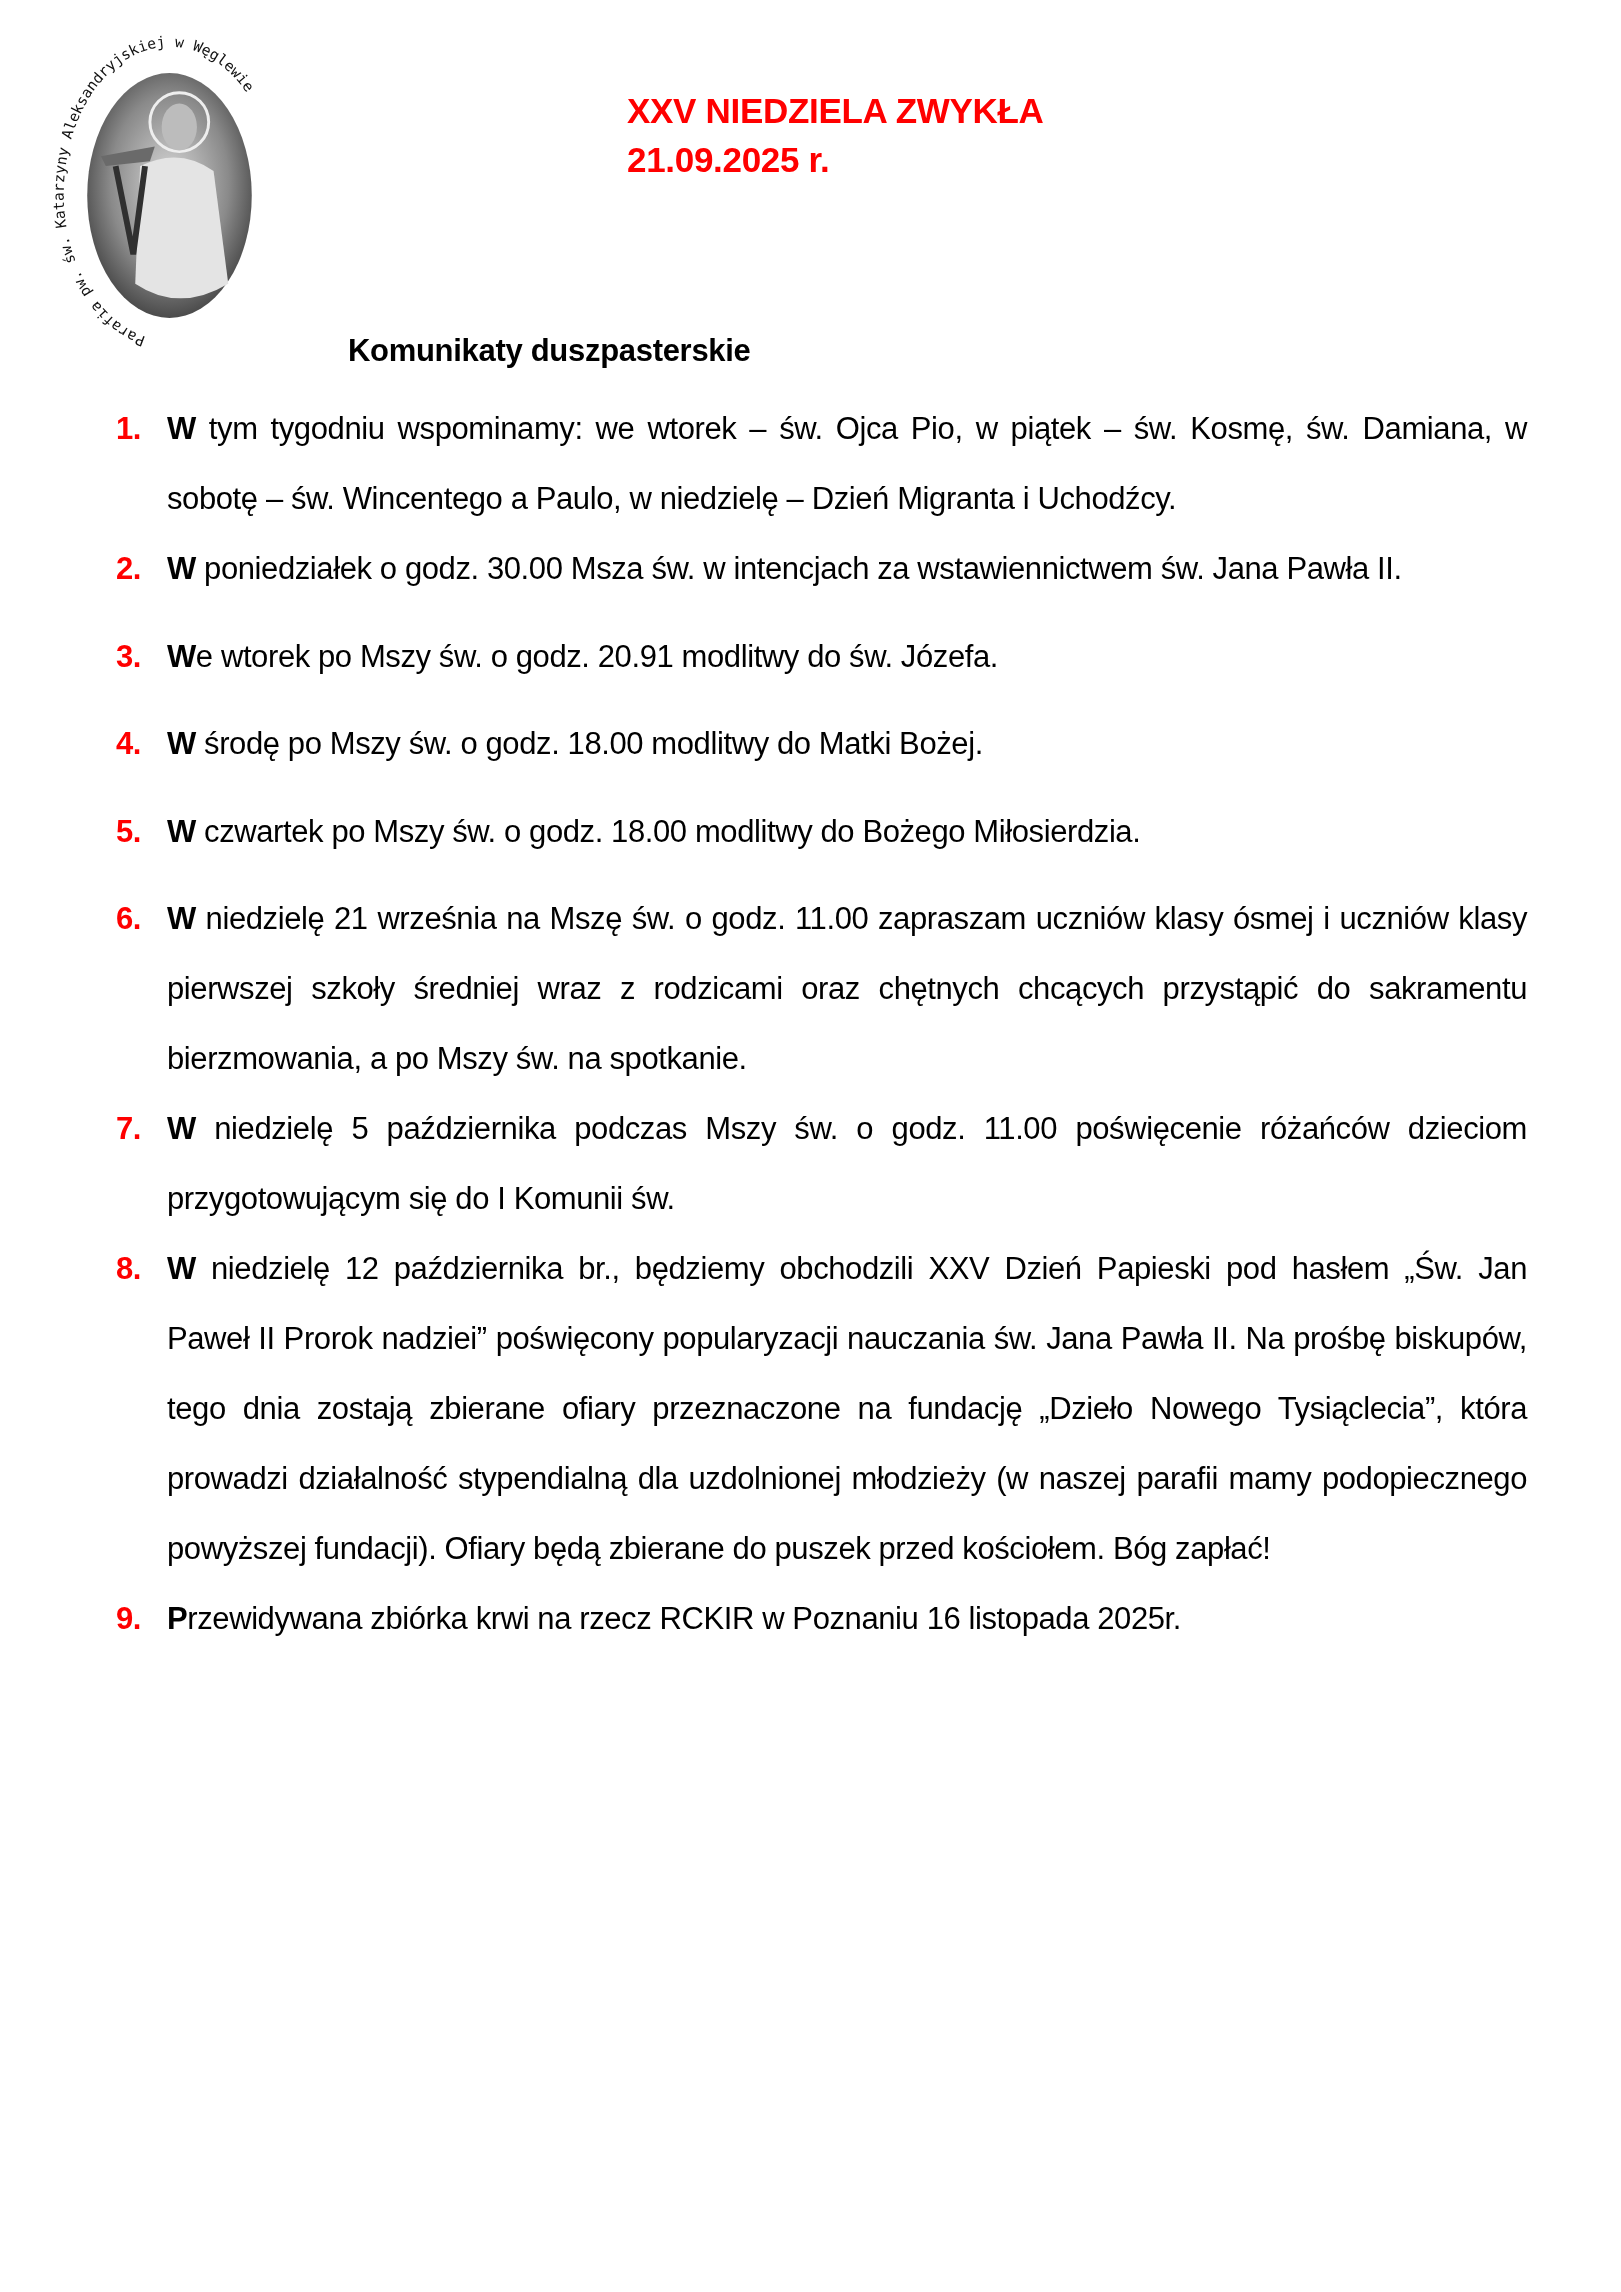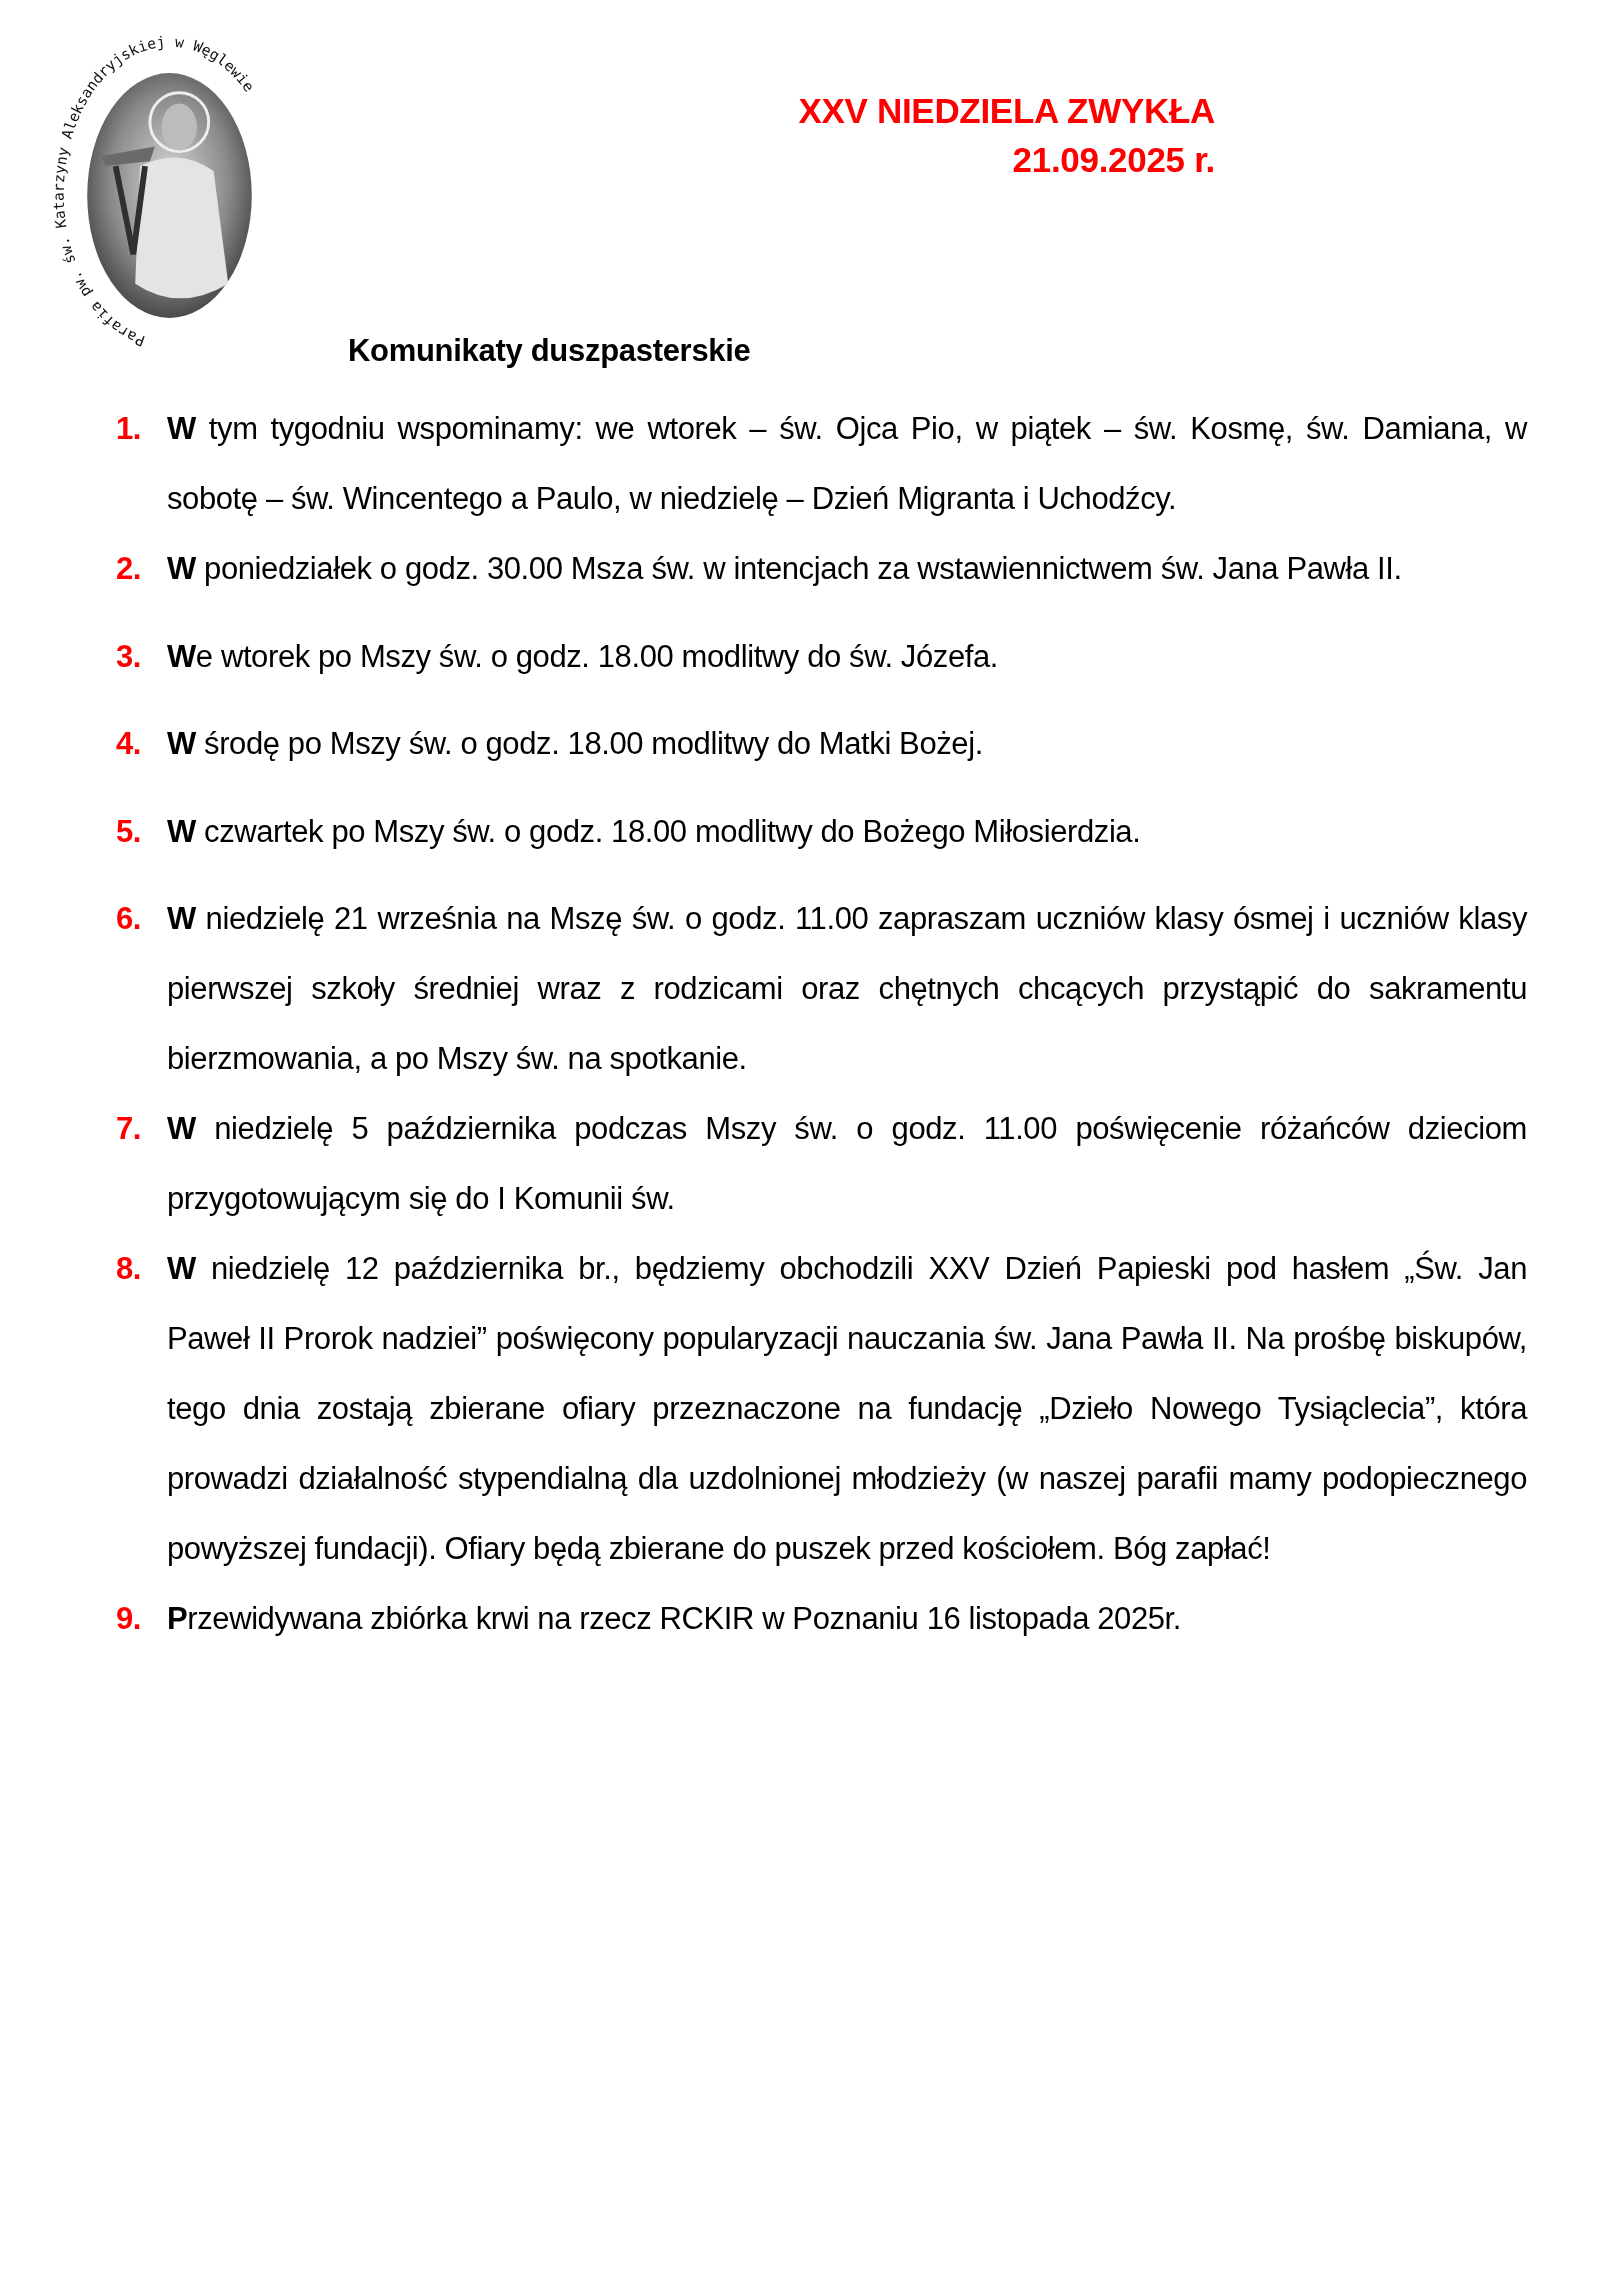--- a/index.html
+++ b/index.html
@@ -22,21 +22,21 @@
       width: 245px;
       height: 333px;
     }
     .logo svg { width: 100%; height: 100%; display: block; }
 
     .header {
       position: absolute;
       left: 627px;
       top: 86px;
       width: 588px;
-      text-align: right;
+      text-align: left;
       color: #ff0000;
       font-weight: bold;
       font-size: 35px;
       line-height: 49px;
       letter-spacing: -0.3px;
     }
     .header div { display: block; }
 
     .section-title {
       position: absolute;
@@ -108,21 +108,21 @@
 <div class="section-title">Komunikaty duszpasterskie</div>
 
 <ol class="list">
   <li class="item">
     <span class="num">1.</span><span class="lead">W</span><span> tym tygodniu wspominamy: we wtorek – św. Ojca Pio, w piątek – św. Kosmę, św. Damiana, w sobotę – św. Wincentego a Paulo, w niedzielę – Dzień Migranta i Uchodźcy.</span>
   </li>
   <li class="item">
     <span class="num">2.</span><span class="lead">W</span><span> poniedziałek o godz. 30.00 Msza św. w intencjach za wstawiennictwem św. Jana Pawła II.</span>
   </li>
   <li class="item gap-extra">
-    <span class="num">3.</span><span class="lead">W</span><span>e wtorek po Mszy św. o godz. 18.00 modlitwy do św. Józefa.</span>
+    <span class="num">3.</span><span class="lead">W</span><span>e wtorek po Mszy św. o godz. 20.91 modlitwy do św. Józefa.</span>
   </li>
   <li class="item gap-extra">
     <span class="num">4.</span><span class="lead">W</span><span> środę po Mszy św. o godz. 18.00 modlitwy do Matki Bożej.</span>
   </li>
   <li class="item gap-extra">
     <span class="num">5.</span><span class="lead">W</span><span> czwartek po Mszy św. o godz. 18.00 modlitwy do Bożego Miłosierdzia.</span>
   </li>
   <li class="item gap-extra">
     <span class="num">6.</span><span class="lead">W</span><span> niedzielę 21 września na Mszę św. o godz. 11.00 zapraszam uczniów klasy ósmej i uczniów klasy pierwszej szkoły średniej wraz z rodzicami oraz chętnych chcących przystąpić do sakramentu bierzmowania, a po Mszy św. na spotkanie.</span>
   </li>

